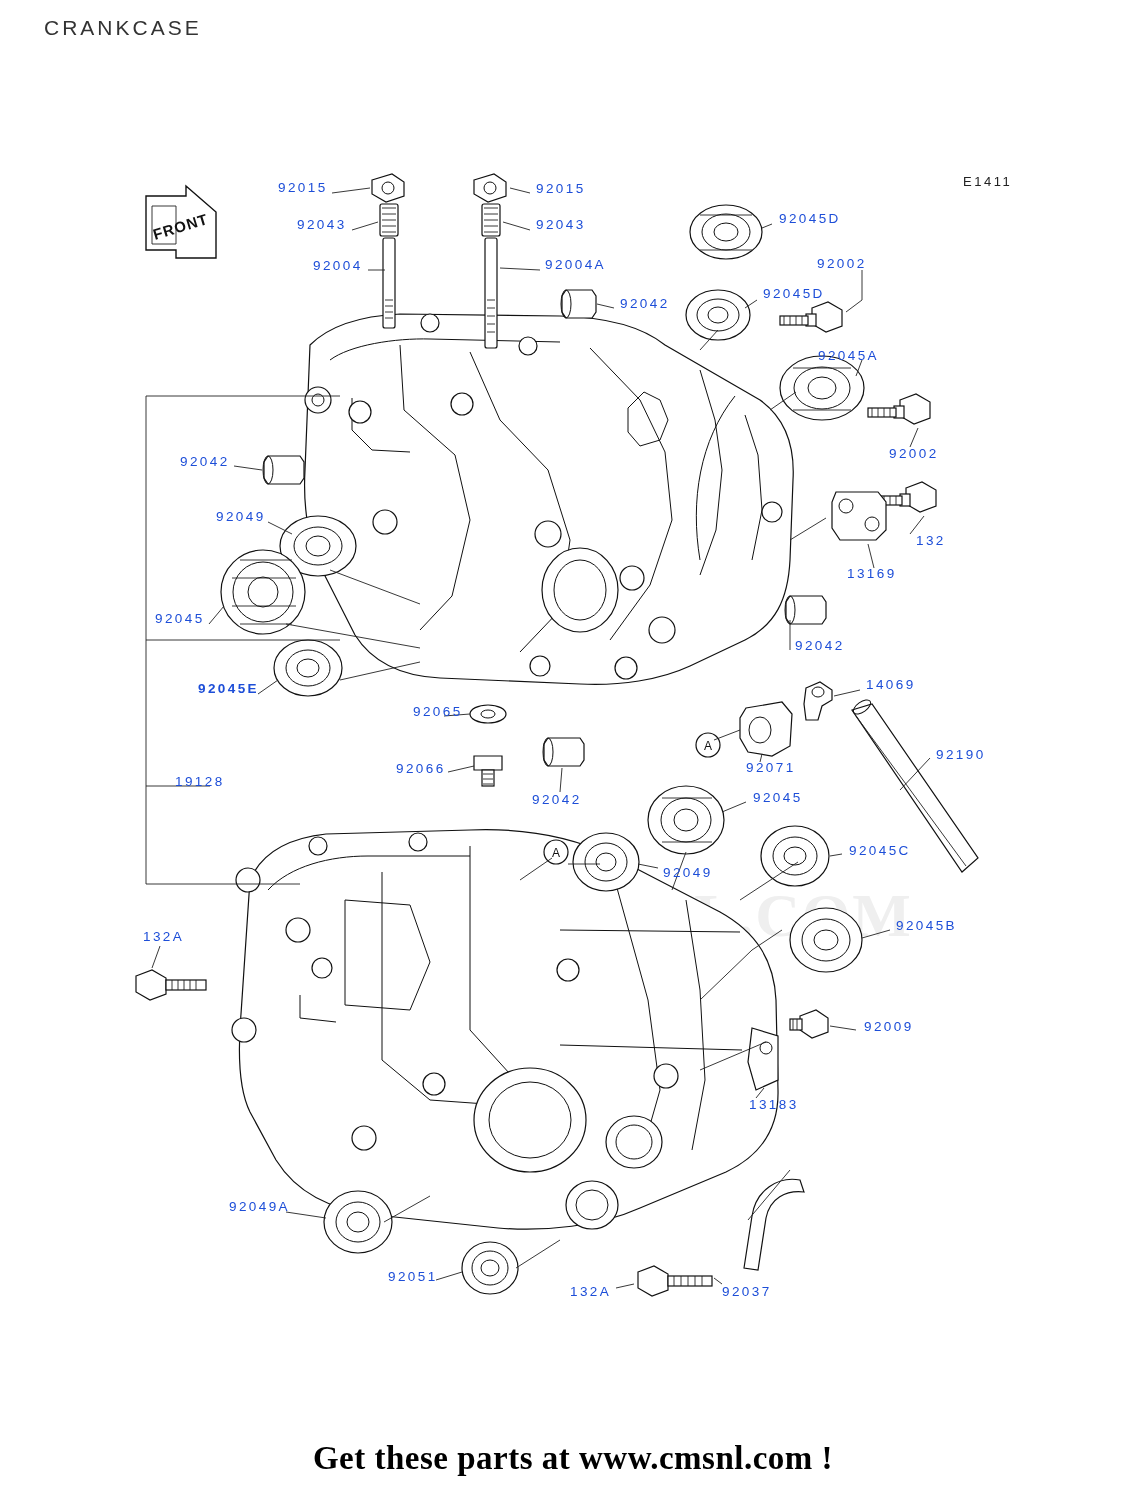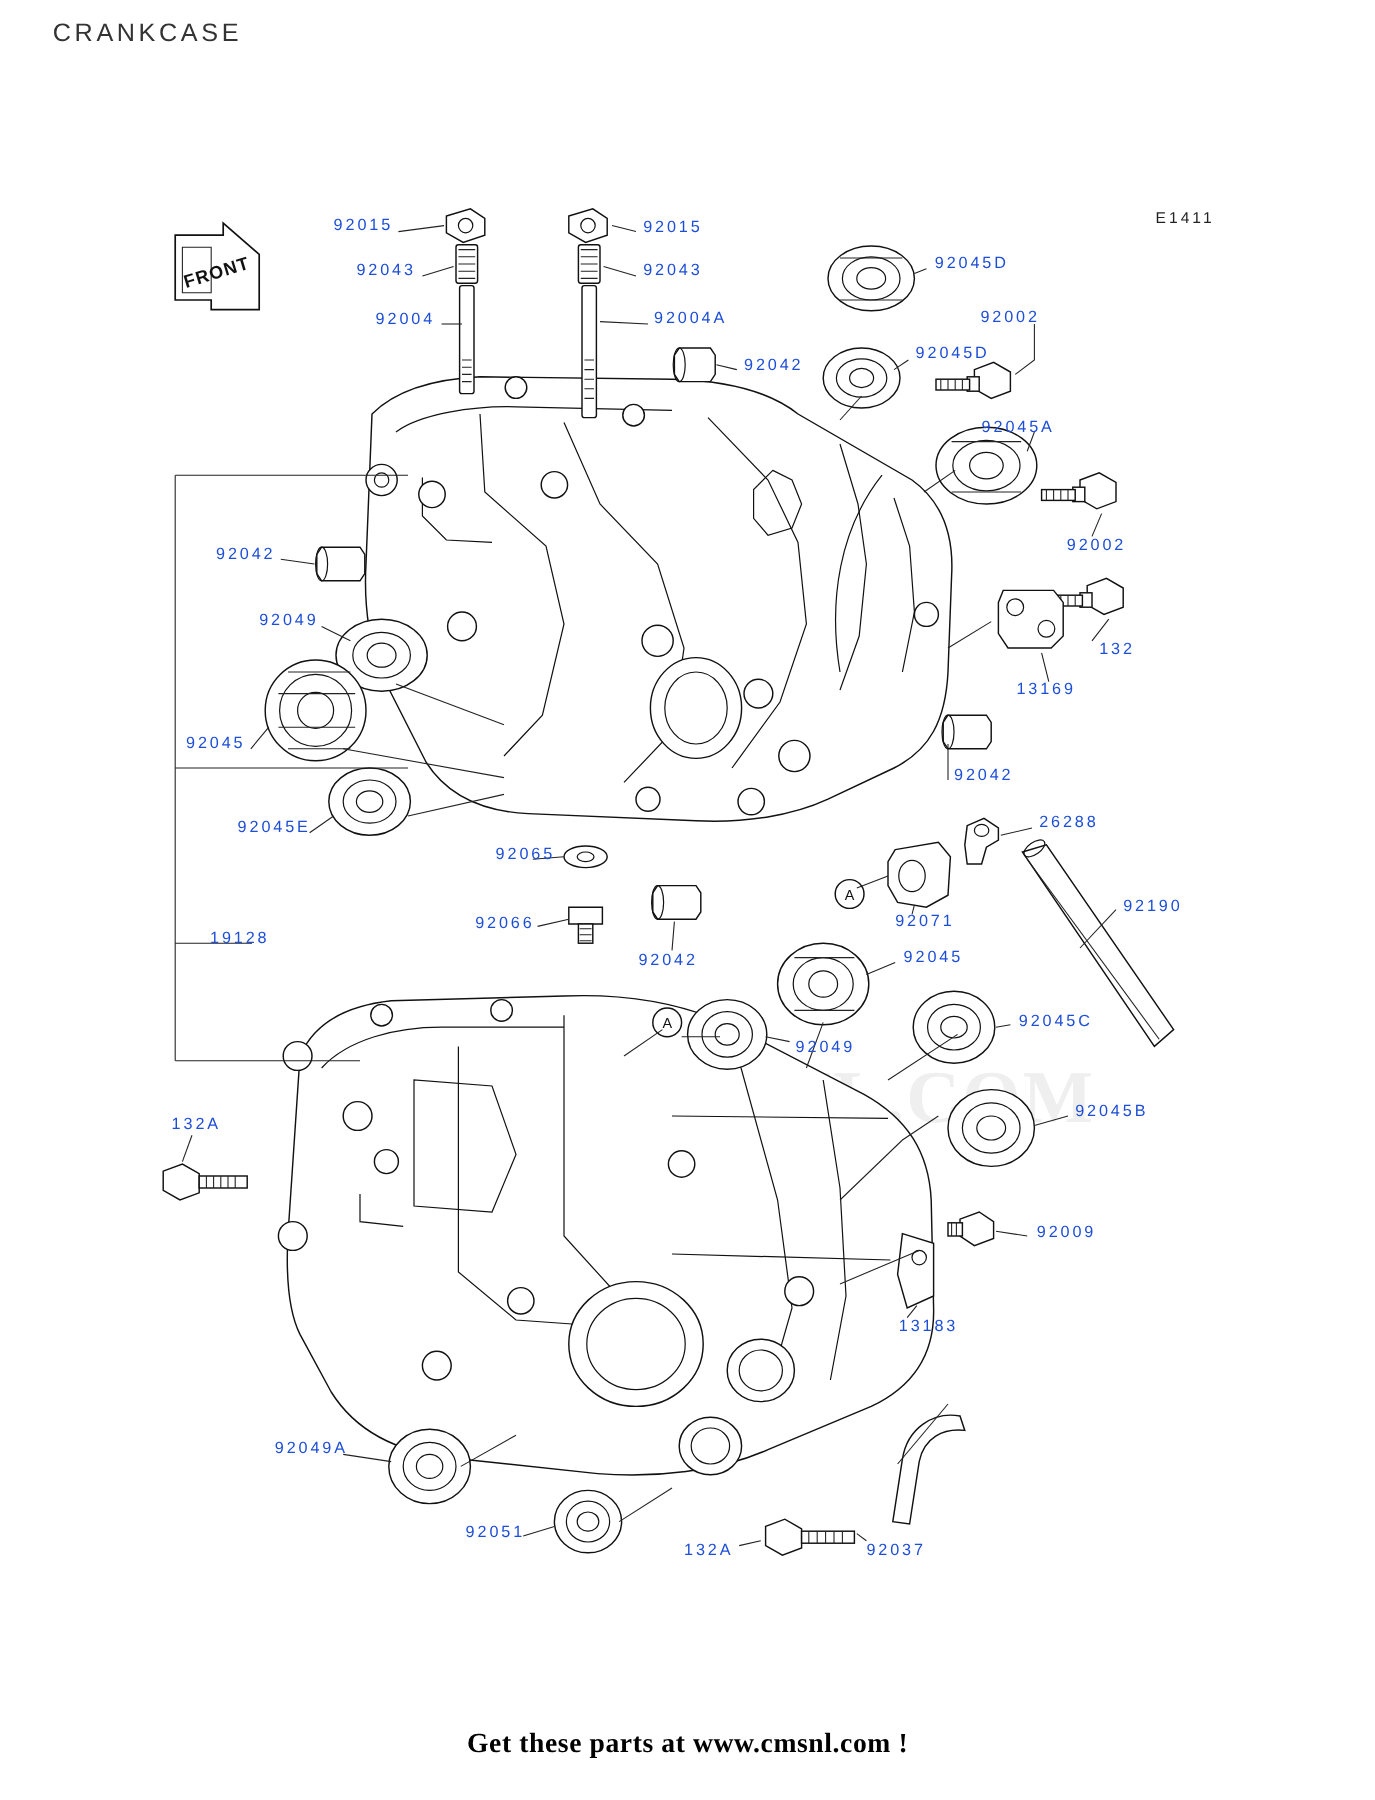--- a/index.html
+++ b/index.html
@@ -38,21 +38,21 @@
     letter-spacing: 2.5px;
     color: #222;
   }
   .footer {
     position: absolute;
     left: 0;
     top: 1440px;
     width: 1146px;
     text-align: center;
     font-family: "Liberation Serif", serif;
-    font-size: 23px;
+    font-size: 33px;
     font-weight: bold;
     letter-spacing: 0.5px;
     color: #000;
   }
   .lbl {
     position: absolute;
     font-size: 13.5px;
     letter-spacing: 2.4px;
     color: #1d4ed8;
     white-space: nowrap;
@@ -458,24 +458,24 @@
   <div class="lbl" style="left:817px;top:256px;">92002</div>
   <div class="lbl" style="left:620px;top:296px;">92042</div>
   <div class="lbl" style="left:763px;top:286px;">92045D</div>
   <div class="lbl" style="left:818px;top:348px;">92045A</div>
   <div class="lbl" style="left:889px;top:446px;">92002</div>
   <div class="lbl" style="left:180px;top:454px;">92042</div>
   <div class="lbl" style="left:916px;top:533px;">132</div>
   <div class="lbl" style="left:216px;top:509px;">92049</div>
   <div class="lbl" style="left:847px;top:566px;">13169</div>
   <div class="lbl" style="left:155px;top:611px;">92045</div>
-  <div class="lbl" style="left:198px;top:681px;">92045E</div>
+  <div class="lbl" style="left:198px;top:681px;font-weight:bold;">92045E</div>
   <div class="lbl" style="left:795px;top:638px;">92042</div>
   <div class="lbl" style="left:413px;top:704px;">92065</div>
-  <div class="lbl" style="left:866px;top:677px;">26288</div>
+  <div class="lbl" style="left:866px;top:677px;">14069</div>
   <div class="lbl" style="left:396px;top:761px;">92066</div>
   <div class="lbl" style="left:746px;top:760px;">92071</div>
   <div class="lbl" style="left:936px;top:747px;">92190</div>
   <div class="lbl" style="left:175px;top:774px;">19128</div>
   <div class="lbl" style="left:532px;top:792px;">92042</div>
   <div class="lbl" style="left:753px;top:790px;">92045</div>
   <div class="lbl" style="left:849px;top:843px;">92045C</div>
   <div class="lbl" style="left:663px;top:865px;">92049</div>
   <div class="lbl" style="left:896px;top:918px;">92045B</div>
   <div class="lbl" style="left:143px;top:929px;">132A</div>

